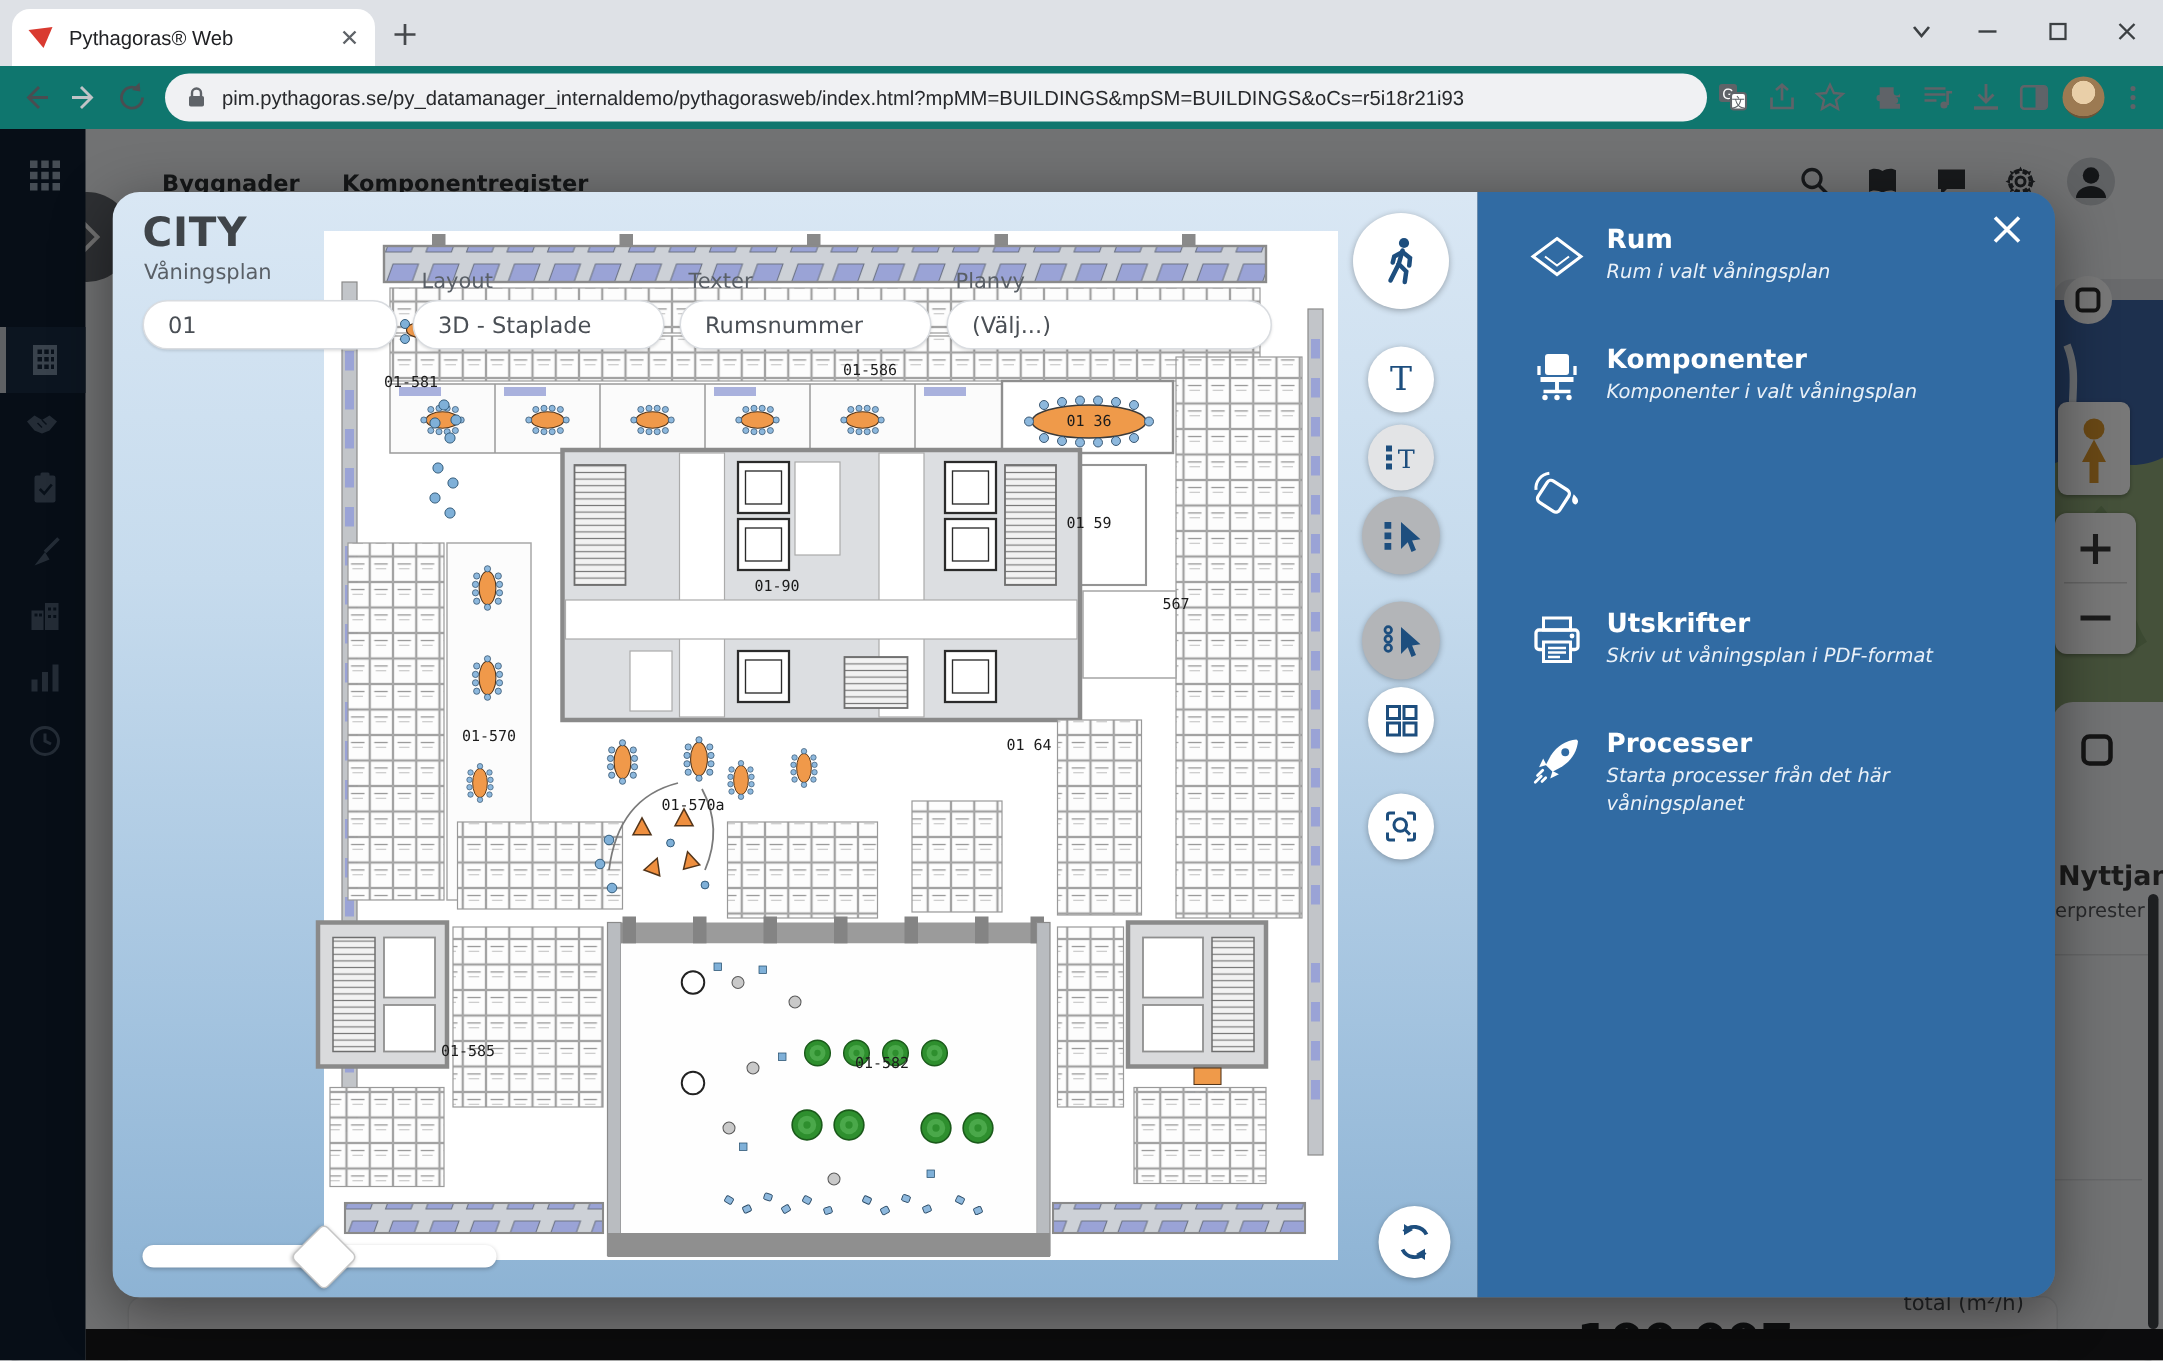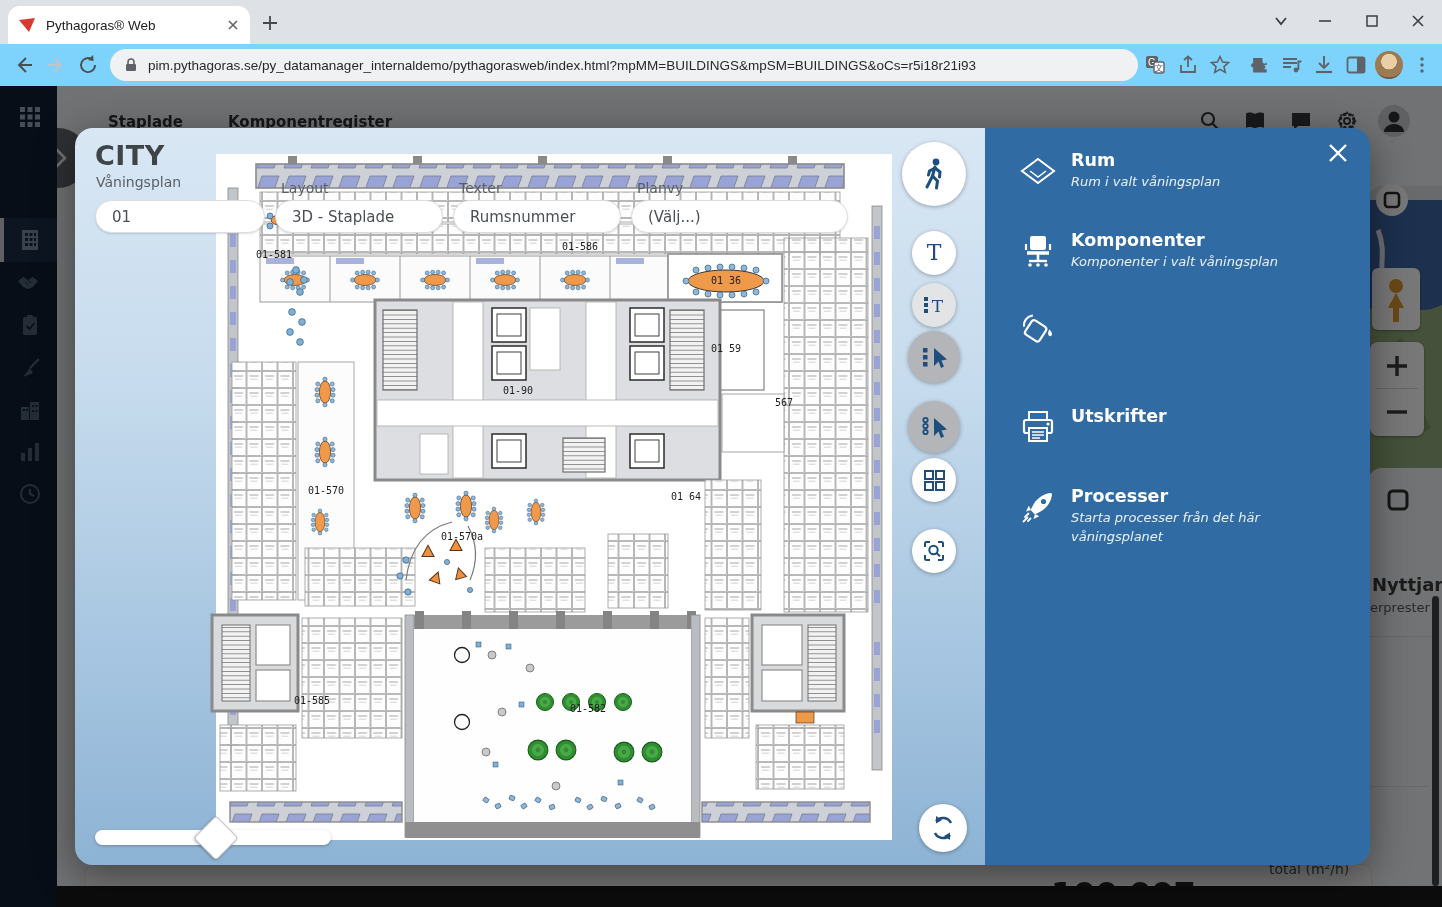--- a/index.html
+++ b/index.html
@@ -7,21 +7,21 @@
        font-family:"DejaVu Sans","Liberation Sans",sans-serif;
        -webkit-font-smoothing:antialiased;}
   #frame{position:absolute;inset:0;outline:1px solid #8f9399;border-radius:13px;}
   .abs{position:absolute;}
   
   #tabstrip{position:absolute;left:0;top:0;width:1442px;height:44px;background:#dee1e6;}
   #active-tab{position:absolute;left:8px;top:6px;width:242px;height:38px;background:#fff;
       border-radius:12px 12px 0 0;display:flex;align-items:center;padding:0 10px;box-sizing:border-box;}
   #active-tab .title{font:13.5px "Liberation Sans",sans-serif;color:#202124;margin-left:10px;flex:1;
       white-space:nowrap;overflow:hidden;}
-  #urlrow{position:absolute;left:0;top:44px;width:1442px;height:42px;background:#7dd3fc;border-bottom:1px solid #e4e6e8;}
+  #urlrow{position:absolute;left:0;top:44px;width:1442px;height:42px;background:#0f766e;border-bottom:1px solid #e4e6e8;}
   #urlpill{position:absolute;left:110px;top:5px;width:1028px;height:32px;background:#f0f1f3;border-radius:16px;
       display:flex;align-items:center;padding:0 14px;box-sizing:border-box;}
   #urlpill .url{font:13.5px "Liberation Sans",sans-serif;color:#27292c;margin-left:10px;white-space:nowrap;overflow:hidden;}
   .chromeicon{position:absolute;width:24px;height:24px;display:flex;align-items:center;justify-content:center;}
   
   #app{position:absolute;left:0;top:86px;width:1442px;height:821px;background:#f1f3f4;overflow:hidden;}
   #sidebar{position:absolute;left:0;top:0;width:57px;height:821px;background:#0f1e32;}
   .side-ic{position:absolute;left:19px;width:22px;height:22px;opacity:.5;}
   #apptabs span{font:600 15px "DejaVu Sans",sans-serif;color:#2e3134;}
   .hdr-ic{position:absolute;width:24px;height:24px;}
@@ -133,21 +133,21 @@
        background:radial-gradient(circle at 50% 38%, #e9cfa8 0 34%, #9c7a52 36% 70%, #6d5437 72% 100%);"></div>
   <svg class="chromeicon" style="left:1410px;top:9px" viewBox="0 0 24 24">
     <circle cx="12" cy="6" r="1.7" fill="#5f6368"></circle>
         <circle cx="12" cy="12" r="1.7" fill="#5f6368"></circle>
         <circle cx="12" cy="18" r="1.7" fill="#5f6368"></circle>
   </svg>
 </div>
 
 <div id="app">
   <div id="apptabs">
-    <span class="abs" style="left:108px;top:27px">Staplade</span>
+    <span class="abs" style="left:108px;top:27px">Byggnader</span>
     <span class="abs" style="left:228px;top:27px">Komponentregister</span>
   </div>
   <svg class="hdr-ic" style="left:1198px;top:23px" viewBox="0 0 24 24">
     <circle cx="10" cy="10" r="6" stroke="#34383d" stroke-width="2.2" fill="none"></circle>
         <path d="M14.5,14.5 L20,20" stroke="#34383d" stroke-width="2.2"></path>
   </svg>
   <svg class="hdr-ic" style="left:1243px;top:23px" viewBox="0 0 24 24">
     <path d="M12,5 C9,3 5,3 3,4.5 V19 C5,17.5 9,17.5 12,19.5 C15,17.5 19,17.5 21,19 V4.5 C19,3 15,3 12,5 Z M12,5 V19.5" fill="#34383d"></path>
   </svg>
   <svg class="hdr-ic" style="left:1289px;top:23px" viewBox="0 0 24 24">
@@ -783,20 +783,21 @@
     <div class="panel-item" style="top:278px">
       <svg class="ic" viewBox="0 0 42 42">
         <rect x="12" y="6" width="18" height="8" fill="none" stroke="#fff" stroke-width="2"></rect>
         <rect x="7" y="14" width="28" height="13" rx="2" fill="none" stroke="#fff" stroke-width="2.2"></rect>
         <circle cx="31" cy="18" r="1.6" fill="#fff"></circle>
         <rect x="12" y="22" width="18" height="13" fill="#316ba3" stroke="#fff" stroke-width="2"></rect>
         <path d="M15,26 H27 M15,29 H27 M15,32 H23" stroke="#fff" stroke-width="1.6"></path>
       </svg>
       <div class="tx">
         <div class="t1">Utskrifter</div>
+        <div class="t2">Skriv ut våningsplan i PDF-format</div>
       </div>
     </div>
 
     <div class="panel-item" style="top:358px">
       <svg class="ic" viewBox="0 0 42 42">
         <path d="M34,7 c-7,0.5 -13,4.5 -17,10.5 l-3.5,6.5 4.5,4.5 6.5,-3.5 C30.5,21 34.5,15 35,8 Z" fill="#fff"></path>
         <circle cx="26.5" cy="15.5" r="2.6" fill="#316ba3"></circle>
         <path d="M14,24 l-5,1.5 2.8,-5.8" fill="#fff"></path>
         <path d="M18,28 l-1.5,5 5.8,-2.8" fill="#fff"></path>
         <g stroke="#fff" stroke-width="1.8" stroke-linecap="round">

